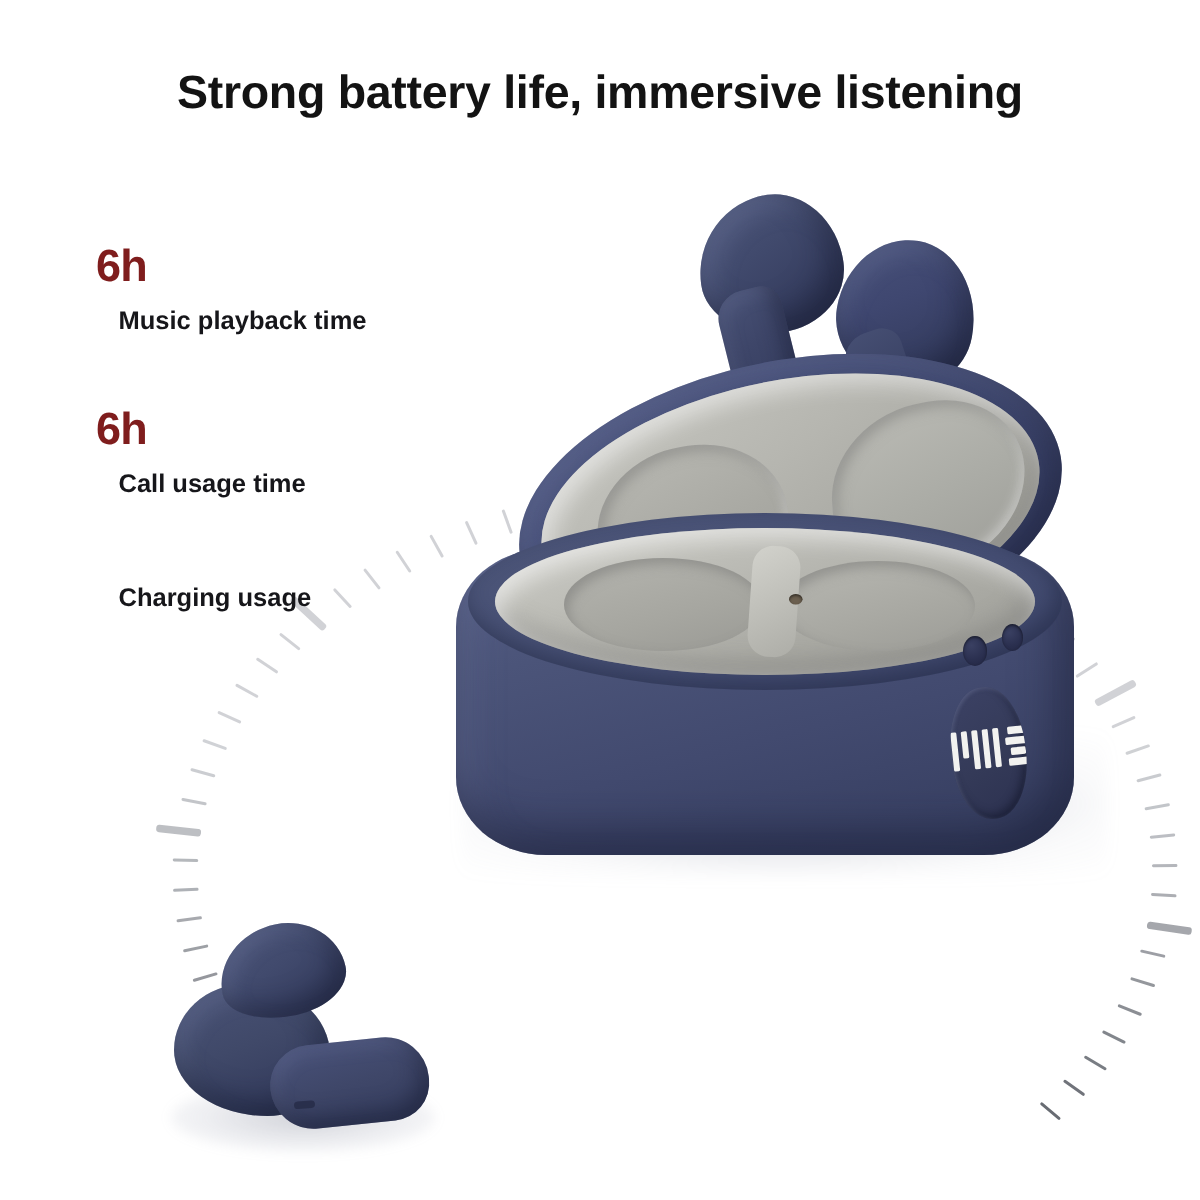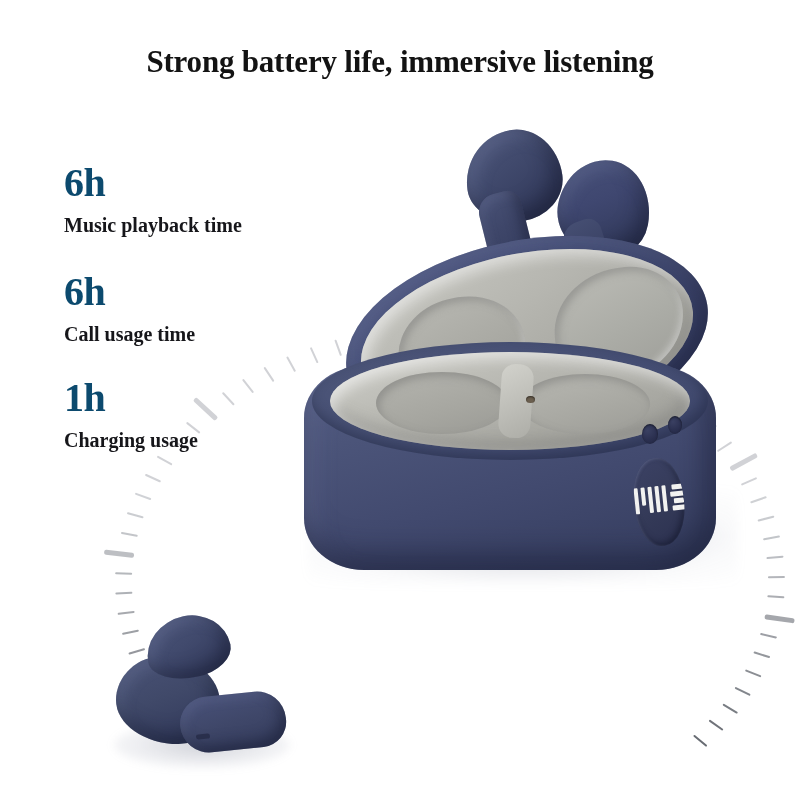--- a/index.html
+++ b/index.html
@@ -6,21 +6,21 @@
     margin: 0;
     padding: 0;
     background: #ffffff;
   }
   #stage {
     position: relative;
     width: 800px;
     height: 800px;
     background: #ffffff;
     overflow: hidden;
-    font-family: Liberation Serif, serif;
+    font-family: Liberation Sans, sans-serif;
   }
 
   
   #headline {
     position: absolute;
     left: 0;
     top: 44px;
     width: 800px;
     text-align: center;
     font-size: 31px;
@@ -29,29 +29,30 @@
     color: #131313;
     white-space: nowrap;
   }
 
   
   .spec {
     position: absolute;
     left: 64px;
   }
   .spec-value {
-    font-size: 40px;
+    font-size: 30px;
     font-weight: 700;
-    color: #0c4a6e;
+    color: #7f1d1d;
     line-height: 1;
     letter-spacing: -0.5px;
   }
   .spec-label {
     margin-top: 12px;
-    font-size: 20px;
+    margin-left: 15px;
+    font-size: 17px;
     font-weight: 600;
     color: #16161a;
     line-height: 1;
     white-space: nowrap;
   }
   #spec-0 { top: 163px; }
   #spec-1 { top: 272px; }
   #spec-2 { top: 378px; }
 
   
@@ -456,21 +457,20 @@
 
   <div class="spec" id="spec-0">
     <div class="spec-value">6h</div>
     <div class="spec-label">Music playback time</div>
   </div>
   <div class="spec" id="spec-1">
     <div class="spec-value">6h</div>
     <div class="spec-label">Call usage time</div>
   </div>
   <div class="spec" id="spec-2">
-    <div class="spec-value">1h</div>
     <div class="spec-label">Charging usage</div>
   </div>
 
   <div id="bud-loose">
     <div id="bud-loose-shadow"></div>
     <div id="bud-loose-body"></div>
     <div id="bud-loose-tip"></div>
     <div id="bud-loose-stem"></div>
     <div id="bud-loose-port"></div>
   </div>

